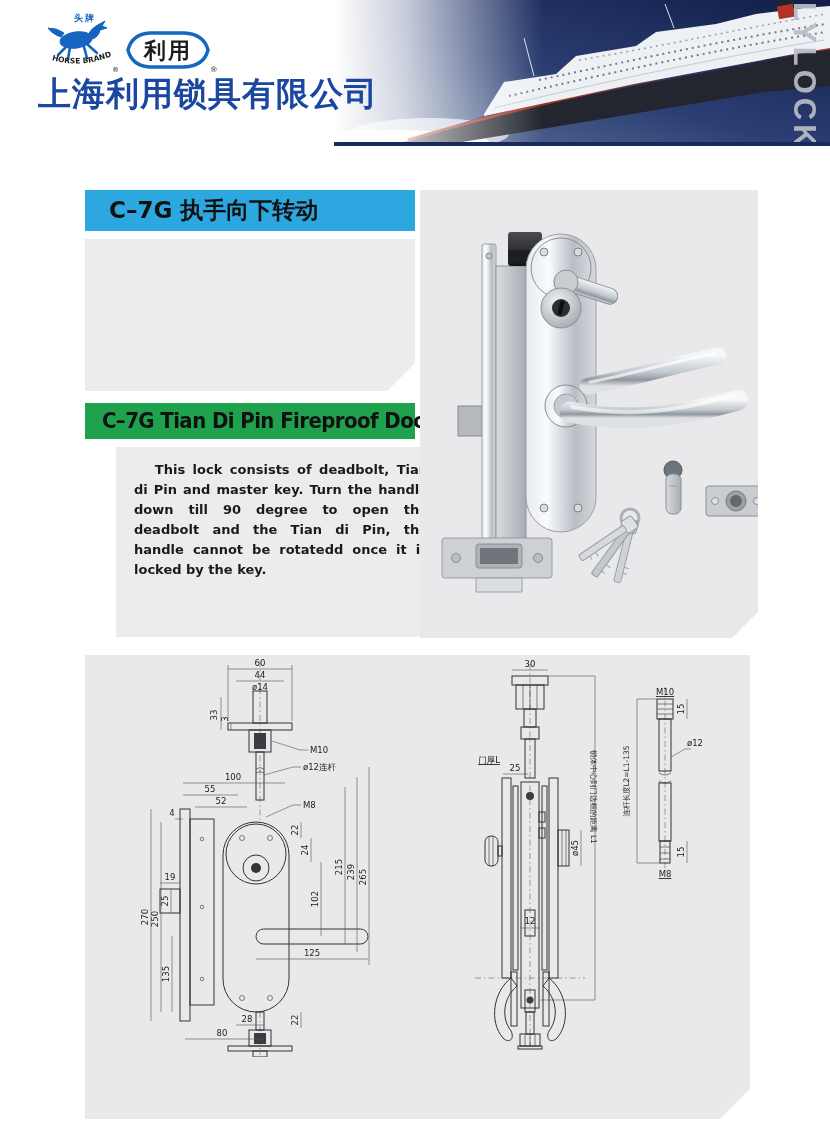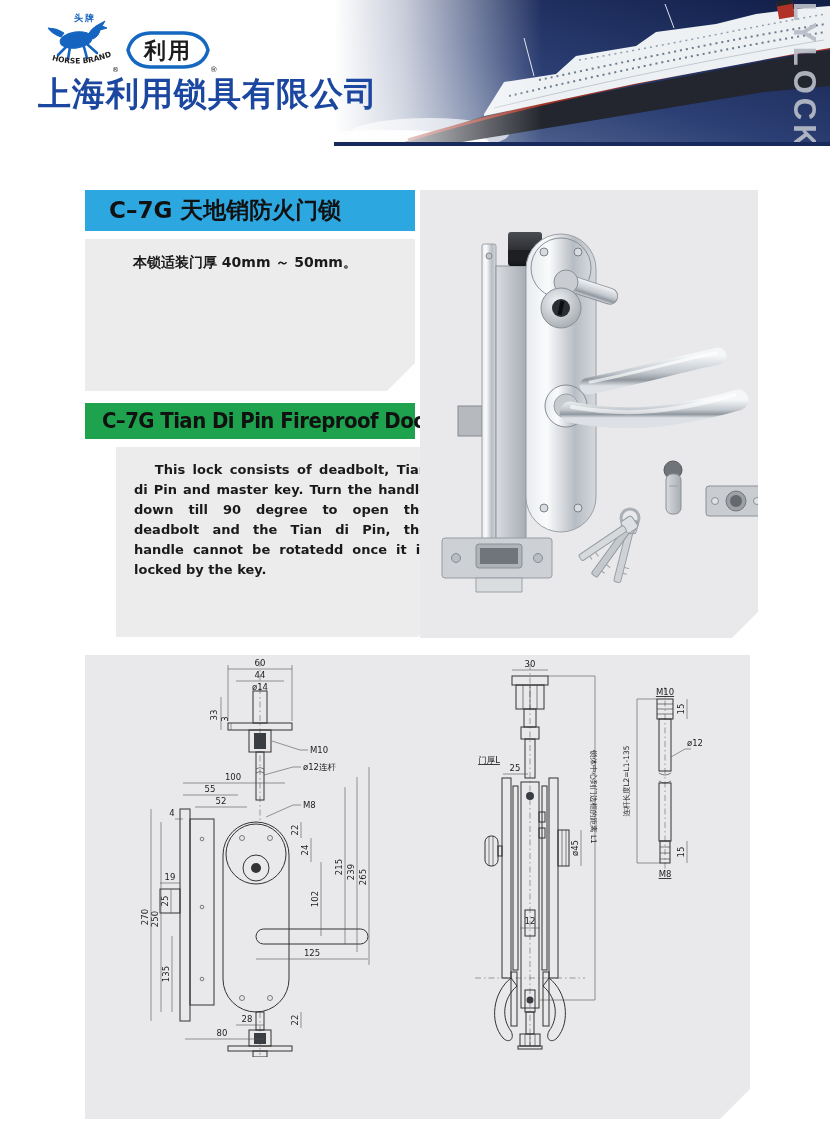--- a/index.html
+++ b/index.html
@@ -114,24 +114,23 @@
       <path d="M8,22 Q12,6 30,5 L64,5 Q84,6 88,22 Q84,38 64,39 L30,39 Q12,38 8,22 Z" fill="#ffffff" stroke="#1468c0" stroke-width="3.4"></path>
       <text x="48" y="30" text-anchor="middle" font-size="22" font-weight="800" fill="#1468c0" letter-spacing="2">利用</text>
       <text x="90" y="44" font-size="7.5" fill="#1468c0">®</text>
     </svg>
   </div>
 
   <div class="abs" id="company-zh">上海利用锁具有限公司</div>
 </div>
 
 <div class="abs bar" id="bar-zh">
-  <span class="t">C–7G 天地销防火门锁</span>
+  <span class="t">C–7G 执手向下转动</span>
 </div>
 <div class="abs block" id="block-zh">
-  <p>本锁适装门厚 40mm ～ 50mm。</p>
 </div>
 
 <div class="abs bar" id="bar-en">
   <span class="t">C–7G Tian Di Pin Fireproof Door Lock</span>
 </div>
 <div class="abs block" id="block-en">
   <p>This lock consists of deadbolt, Tian di Pin and master key.  Turn the handle down till 90 degree to open the deadbolt and the Tian di Pin, the handle cannot be rotatedd once it is locked by the key.</p>
 </div>
 
 <div class="abs" id="photo-panel">

